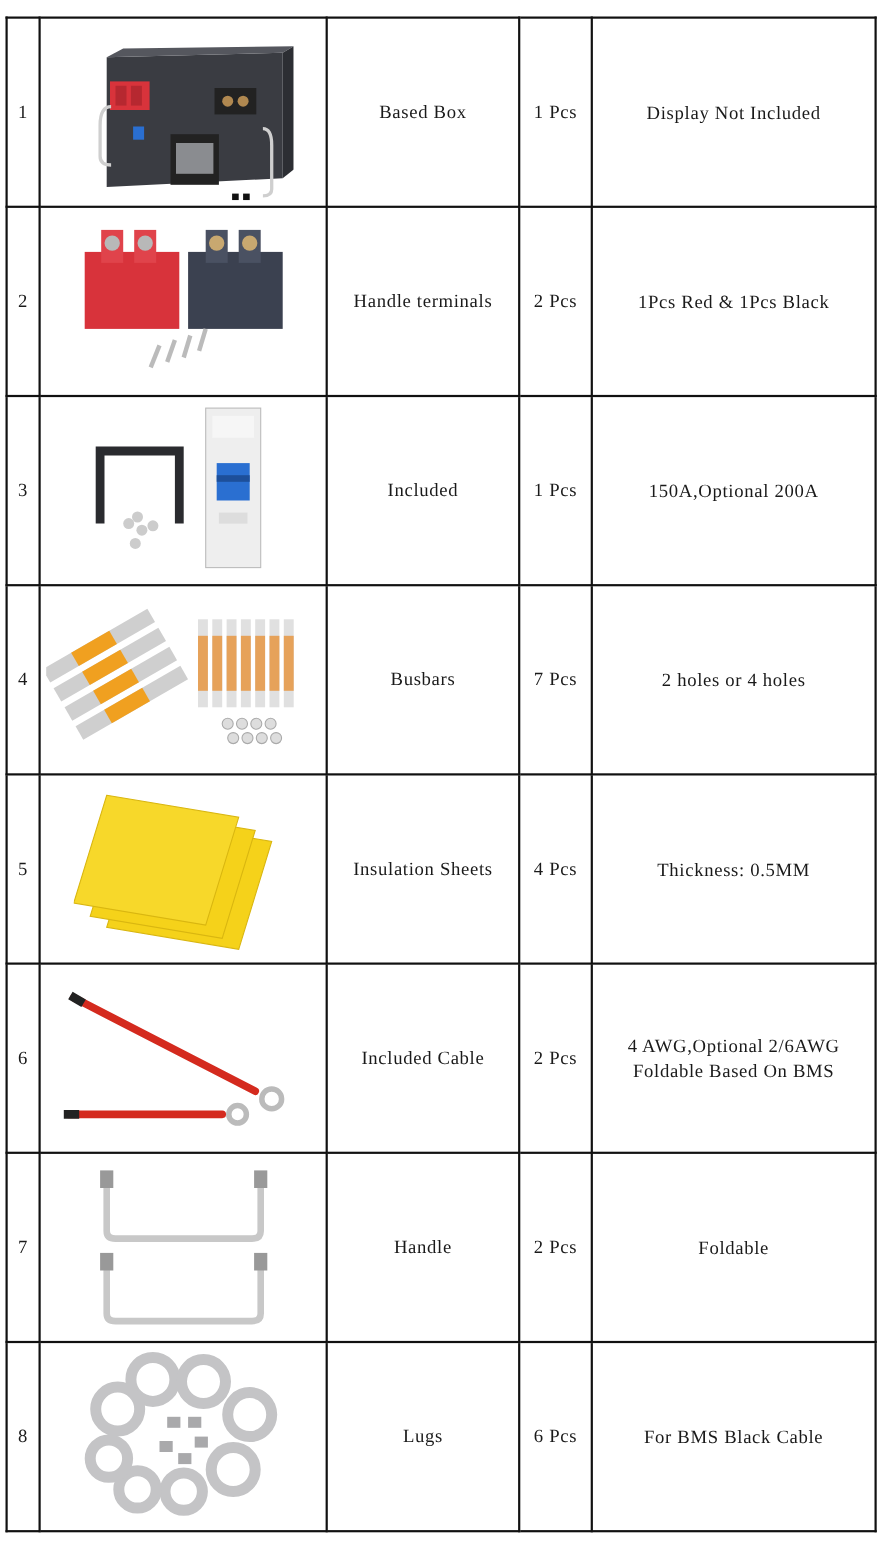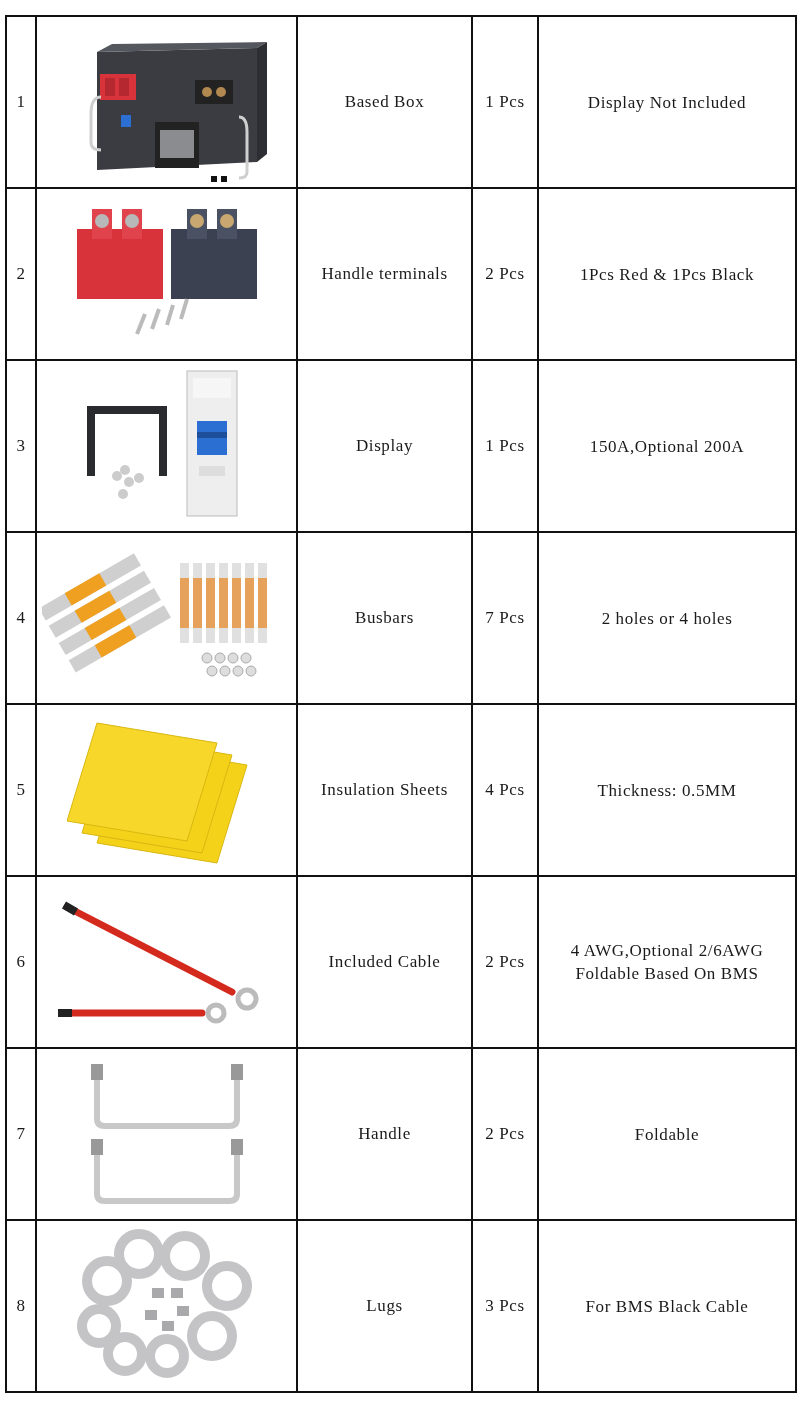--- a/index.html
+++ b/index.html
@@ -100,21 +100,21 @@
               <circle cx="72" cy="112" r="5" fill="#ccc"></circle>
             <circle cx="56" cy="128" r="5" fill="#ccc"></circle>
             <rect x="120" y="5" width="50" height="145" fill="#eeeeee" stroke="#bbb"></rect>
             <rect x="126" y="12" width="38" height="20" fill="#f6f6f6"></rect>
             <rect x="130" y="55" width="30" height="34" fill="#2a6fd1"></rect>
             <rect x="130" y="66" width="30" height="6" fill="#1d4f9a"></rect>
             <rect x="132" y="100" width="26" height="10" fill="#ddd"></rect>
           </svg>
         </div>
       </td>
-      <td>Display</td>
+      <td>Included</td>
       <td>1 Pcs</td>
       <td>
           <span class="note-line">150A,Optional 200A</span>
         </td>
     </tr>
 
     <tr>
       <td>4</td>
       <td>
         <div class="img-wrap">
@@ -247,19 +247,19 @@
               <rect x="85" y="62" width="12" height="10"></rect>
                 <rect x="104" y="62" width="12" height="10"></rect>
               <rect x="110" y="80" width="12" height="10"></rect>
                 <rect x="95" y="95" width="12" height="10"></rect>
               <rect x="78" y="84" width="12" height="10"></rect>
             </g>
           </svg>
         </div>
       </td>
       <td>Lugs</td>
-      <td>3 Pcs</td>
+      <td>6 Pcs</td>
       <td>
           <span class="note-line">For BMS Black Cable</span>
         </td>
     </tr>
   </tbody>
 </table>
 
 </body></html>

